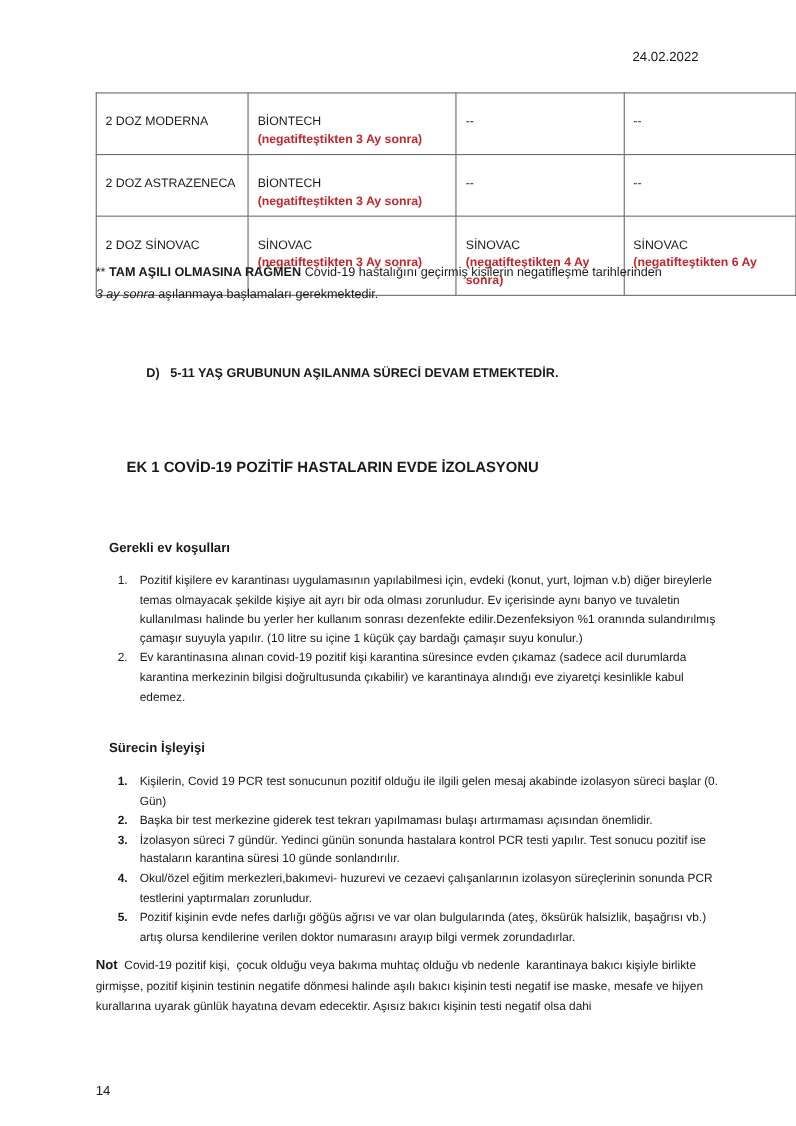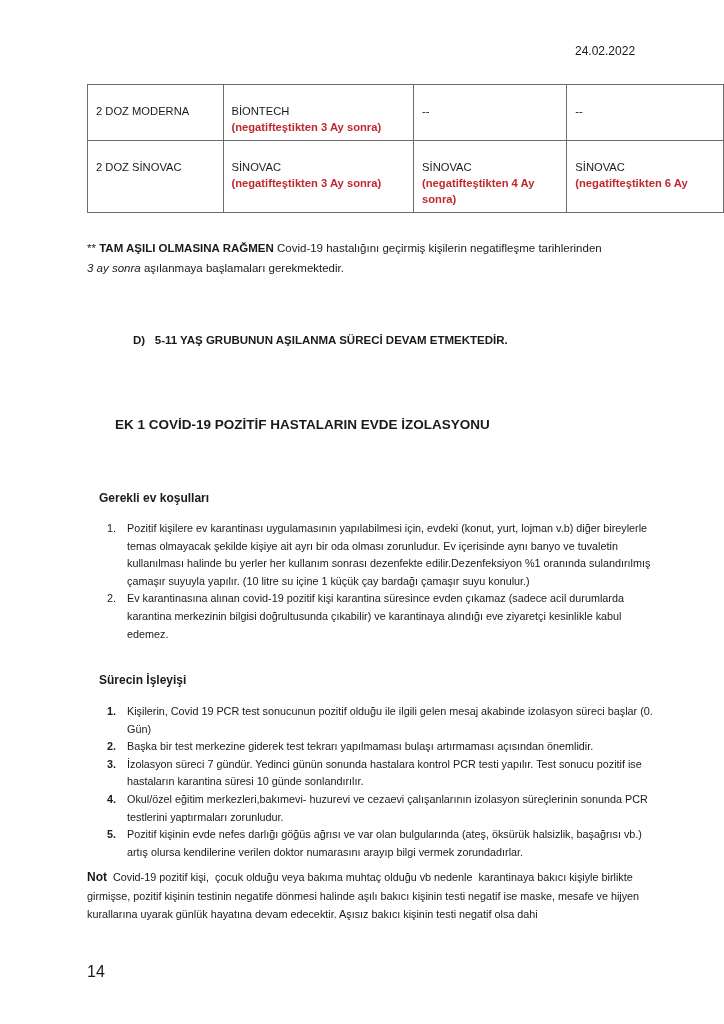--- a/index.html
+++ b/index.html
@@ -16,37 +16,50 @@
   .note i { font-style:italic; }
   .secD { left:133px; top:334px; font-size:11.5px; font-weight:bold; }
   .ek { left:87px; top:417px; font-size:13.5px; font-weight:bold;padding-left:28px; }
   .h3 { font-size:12px; font-weight:bold; left:87px;margin-left:12px; }
   ol.list { position:absolute; left:87px; margin:0; padding:0; list-style:none; font-size:10.8px; line-height:17.6px; width:570px; }
   ol.list li { position:relative; padding-left:40px; }
   ol.list .num { position:absolute; left:20px; top:0; }
   ol.bold-num .num { font-weight:bold; }
   .not { left:87px; top:868px; font-size:10.8px; line-height:18.5px; width:580px; }
   .not b { font-size:12px; }
-  .page { left:87px; top:963px; font-size:16px; }
+  .page { left:87px; top:984px; font-size:12px; }
 </style>
 </head>
 <body>
 
 <div class="abs date">24.02.2022</div>
 
 <table class="vax">
   <colgroup>
     <col style="width:145px">
       <col style="width:204px">
       <col style="width:161px">
       <col style="width:161px">
   </colgroup>
   <tbody>
       <tr style="height:47px">
     <td>2 DOZ MODERNA</td>
+    <td>
+          <div>BİONTECH</div>
+          <div class="red">(negatifteştikten 3 Ay sonra)</div>
+        </td>
+    <td>
+          <div>--</div>
+        </td>
+    <td>
+          <div>--</div>
+        </td>
+  </tr>
+  <tr style="height:47px">
+    <td>2 DOZ ASTRAZENECA</td>
     <td>
           <div>BİONTECH</div>
           <div class="red">(negatifteştikten 3 Ay sonra)</div>
         </td>
     <td>
           <div>--</div>
         </td>
     <td>
           <div>--</div>
         </td>

